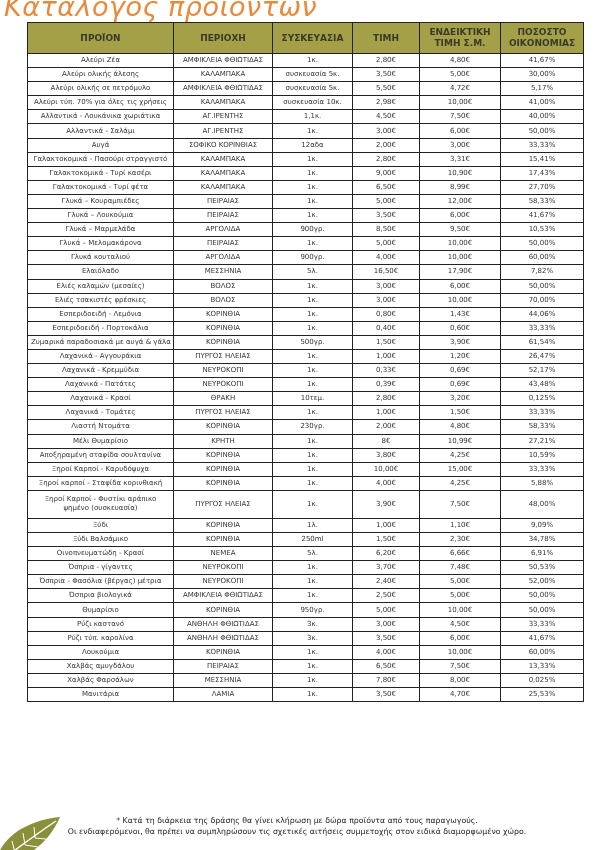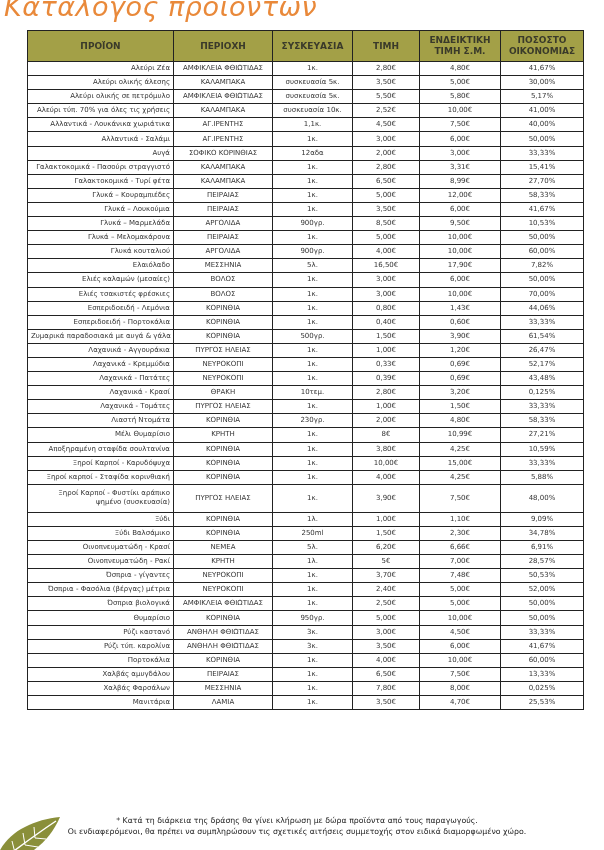--- a/index.html
+++ b/index.html
@@ -1,25 +1,25 @@
 <!DOCTYPE html>
 <html><head>
 <meta charset="utf-8">
 <style>
   html, body { margin:0; padding:0; background:#ffffff; }
   body { width:604px; height:850px; position:relative; overflow:hidden;
          font-family:"DejaVu Sans", sans-serif; color:#222; }
   .title { position:absolute; left:4px; top:-9px; font-size:27px; color:#e9893a;
            font-family:"DejaVu Sans", sans-serif; font-style:italic; letter-spacing:0.5px; white-space:nowrap; }
-  table { position:absolute; left:27px; top:22px; width:556px; border-collapse:collapse; table-layout:fixed;margin-top:8px; }
+  table { position:absolute; left:27px; top:22px; width:556px; border-collapse:collapse; table-layout:fixed; }
   th { background:#a3a047; color:#3a3a2a; font-size:9px; font-weight:bold; height:30px;
        border:1px solid #222; text-align:center; padding:0 2px; line-height:11px; }
   td { font-size:7px; height:13.1px; border:1px solid #222; padding:0 3px;
        text-align:center; white-space:nowrap; overflow:hidden; line-height:9px; color:#333; }
-  td.prod { text-align:right; }
+  td.prod { text-align:center; }
   tr.two td { height:27px; white-space:normal; }
   .notes { position:absolute; left:0; width:594px; top:815px; text-align:center; font-size:7.8px; color:#222; line-height:11px; }
   .leaf { position:absolute; left:-10px; top:815px; }
 </style>
 </head>
 <body>
 
 <div class="title">Κατάλογος προϊόντων</div>
 
 <table>
@@ -56,28 +56,28 @@
         <td>συσκευασία 5κ.</td>
         <td>3,50€</td>
         <td>5,00€</td>
         <td>30,00%</td>
       </tr>
       <tr>
         <td class="prod">Αλεύρι ολικής σε πετρόμυλο</td>
         <td>ΑΜΦΙΚΛΕΙΑ ΦΘΙΩΤΙΔΑΣ</td>
         <td>συσκευασία 5κ.</td>
         <td>5,50€</td>
-        <td>5,80€</td>
+        <td>4,72€</td>
         <td>5,17%</td>
       </tr>
       <tr>
         <td class="prod">Αλεύρι τύπ. 70% για όλες τις χρήσεις</td>
         <td>ΚΑΛΑΜΠΑΚΑ</td>
         <td>συσκευασία 10κ.</td>
-        <td>2,52€</td>
+        <td>2,98€</td>
         <td>10,00€</td>
         <td>41,00%</td>
       </tr>
       <tr>
         <td class="prod">Αλλαντικά - Λουκάνικα χωριάτικα</td>
         <td>ΑΓ.ΙΡΕΝΤΗΣ</td>
         <td>1,1κ.</td>
         <td>4,50€</td>
         <td>7,50€</td>
         <td>40,00%</td>
@@ -100,20 +100,28 @@
       </tr>
       <tr>
         <td class="prod">Γαλακτοκομικά - Πασούρι στραγγιστό</td>
         <td>ΚΑΛΑΜΠΑΚΑ</td>
         <td>1κ.</td>
         <td>2,80€</td>
         <td>3,31€</td>
         <td>15,41%</td>
       </tr>
       <tr>
+        <td class="prod">Γαλακτοκομικά - Τυρί κασέρι</td>
+        <td>ΚΑΛΑΜΠΑΚΑ</td>
+        <td>1κ.</td>
+        <td>9,00€</td>
+        <td>10,90€</td>
+        <td>17,43%</td>
+      </tr>
+      <tr>
         <td class="prod">Γαλακτοκομικά - Τυρί φέτα</td>
         <td>ΚΑΛΑΜΠΑΚΑ</td>
         <td>1κ.</td>
         <td>6,50€</td>
         <td>8,99€</td>
         <td>27,70%</td>
       </tr>
       <tr>
         <td class="prod">Γλυκά – Κουραμπιέδες</td>
         <td>ΠΕΙΡΑΙΑΣ</td>
@@ -308,28 +316,20 @@
       </tr>
       <tr>
         <td class="prod">Οινοπνευματώδη - Κρασί</td>
         <td>ΝΕΜΕΑ</td>
         <td>5λ.</td>
         <td>6,20€</td>
         <td>6,66€</td>
         <td>6,91%</td>
       </tr>
       <tr>
-        <td class="prod">Οινοπνευματώδη - Ρακί</td>
-        <td>ΚΡΗΤΗ</td>
-        <td>1λ.</td>
-        <td>5€</td>
-        <td>7,00€</td>
-        <td>28,57%</td>
-      </tr>
-      <tr>
         <td class="prod">Όσπρια - γίγαντες</td>
         <td>ΝΕΥΡΟΚΟΠΙ</td>
         <td>1κ.</td>
         <td>3,70€</td>
         <td>7,48€</td>
         <td>50,53%</td>
       </tr>
       <tr>
         <td class="prod">Όσπρια - Φασόλια (βέργας) μέτρια</td>
         <td>ΝΕΥΡΟΚΟΠΙ</td>
@@ -364,21 +364,21 @@
       </tr>
       <tr>
         <td class="prod">Ρύζι τύπ. καρολίνα</td>
         <td>ΑΝΘΗΛΗ ΦΘΙΩΤΙΔΑΣ</td>
         <td>3κ.</td>
         <td>3,50€</td>
         <td>6,00€</td>
         <td>41,67%</td>
       </tr>
       <tr>
-        <td class="prod">Πορτοκάλια</td>
+        <td class="prod">Λουκούμια</td>
         <td>ΚΟΡΙΝΘΙΑ</td>
         <td>1κ.</td>
         <td>4,00€</td>
         <td>10,00€</td>
         <td>60,00%</td>
       </tr>
       <tr>
         <td class="prod">Χαλβάς αμυγδάλου</td>
         <td>ΠΕΙΡΑΙΑΣ</td>
         <td>1κ.</td>

